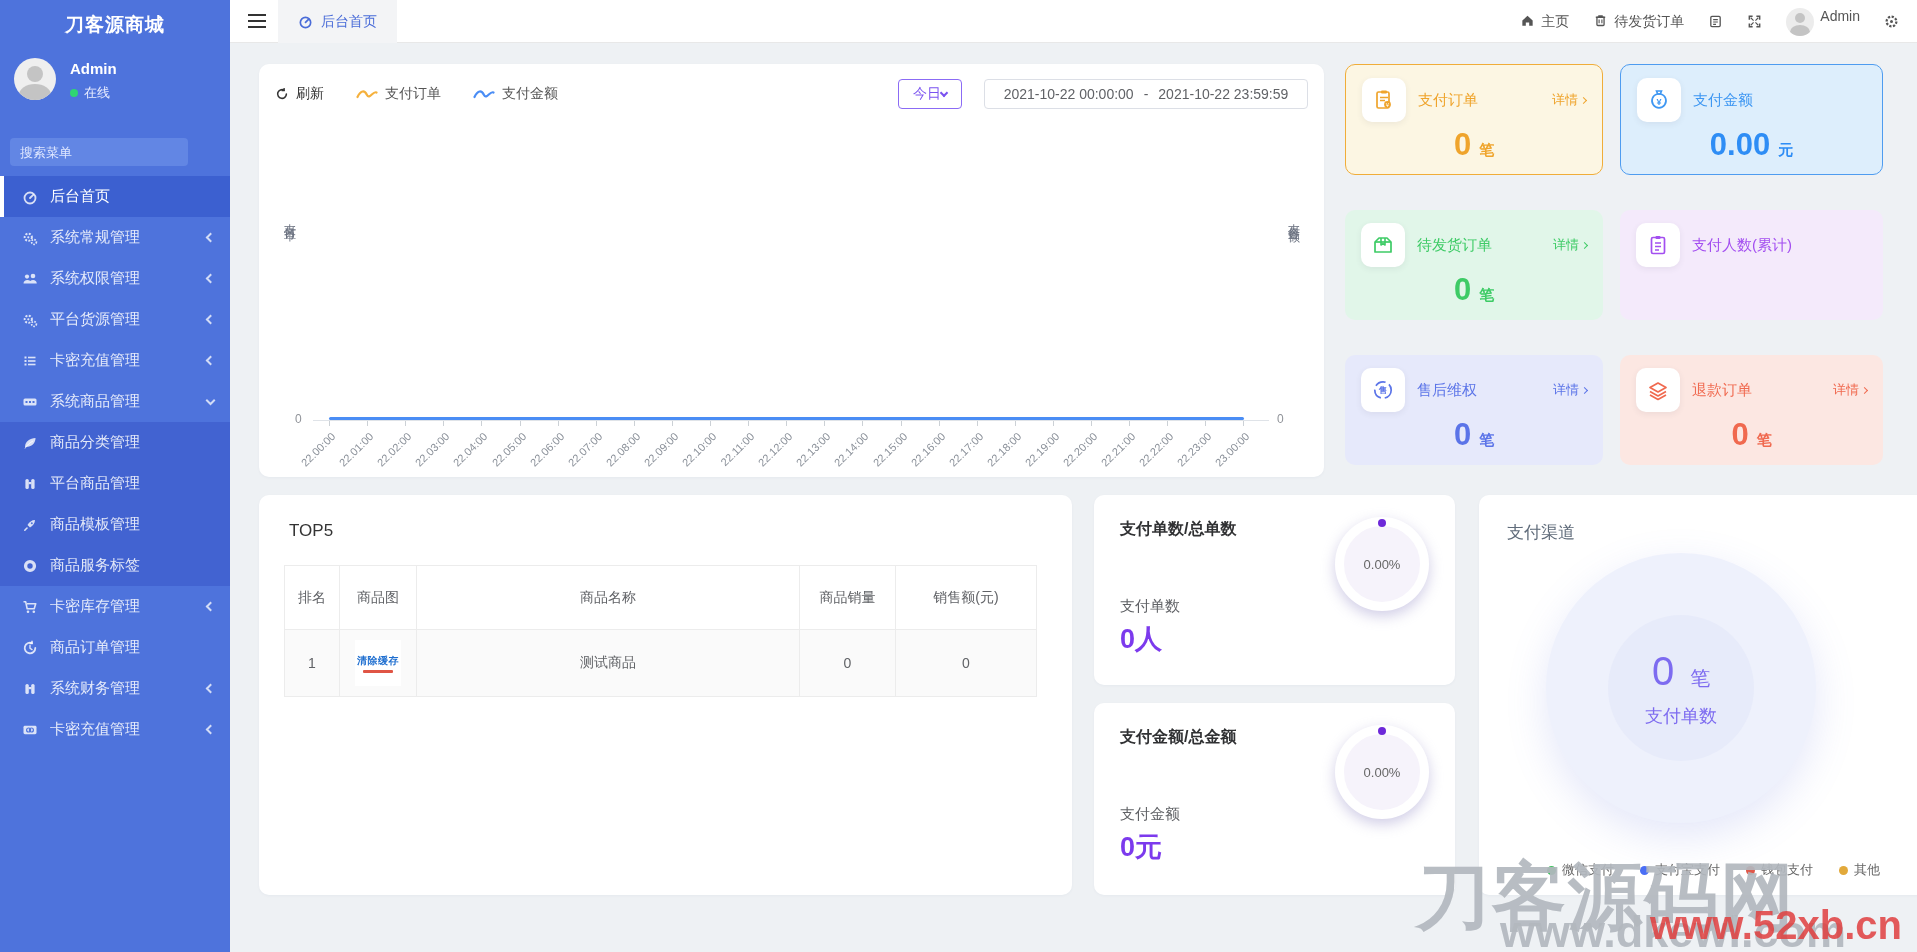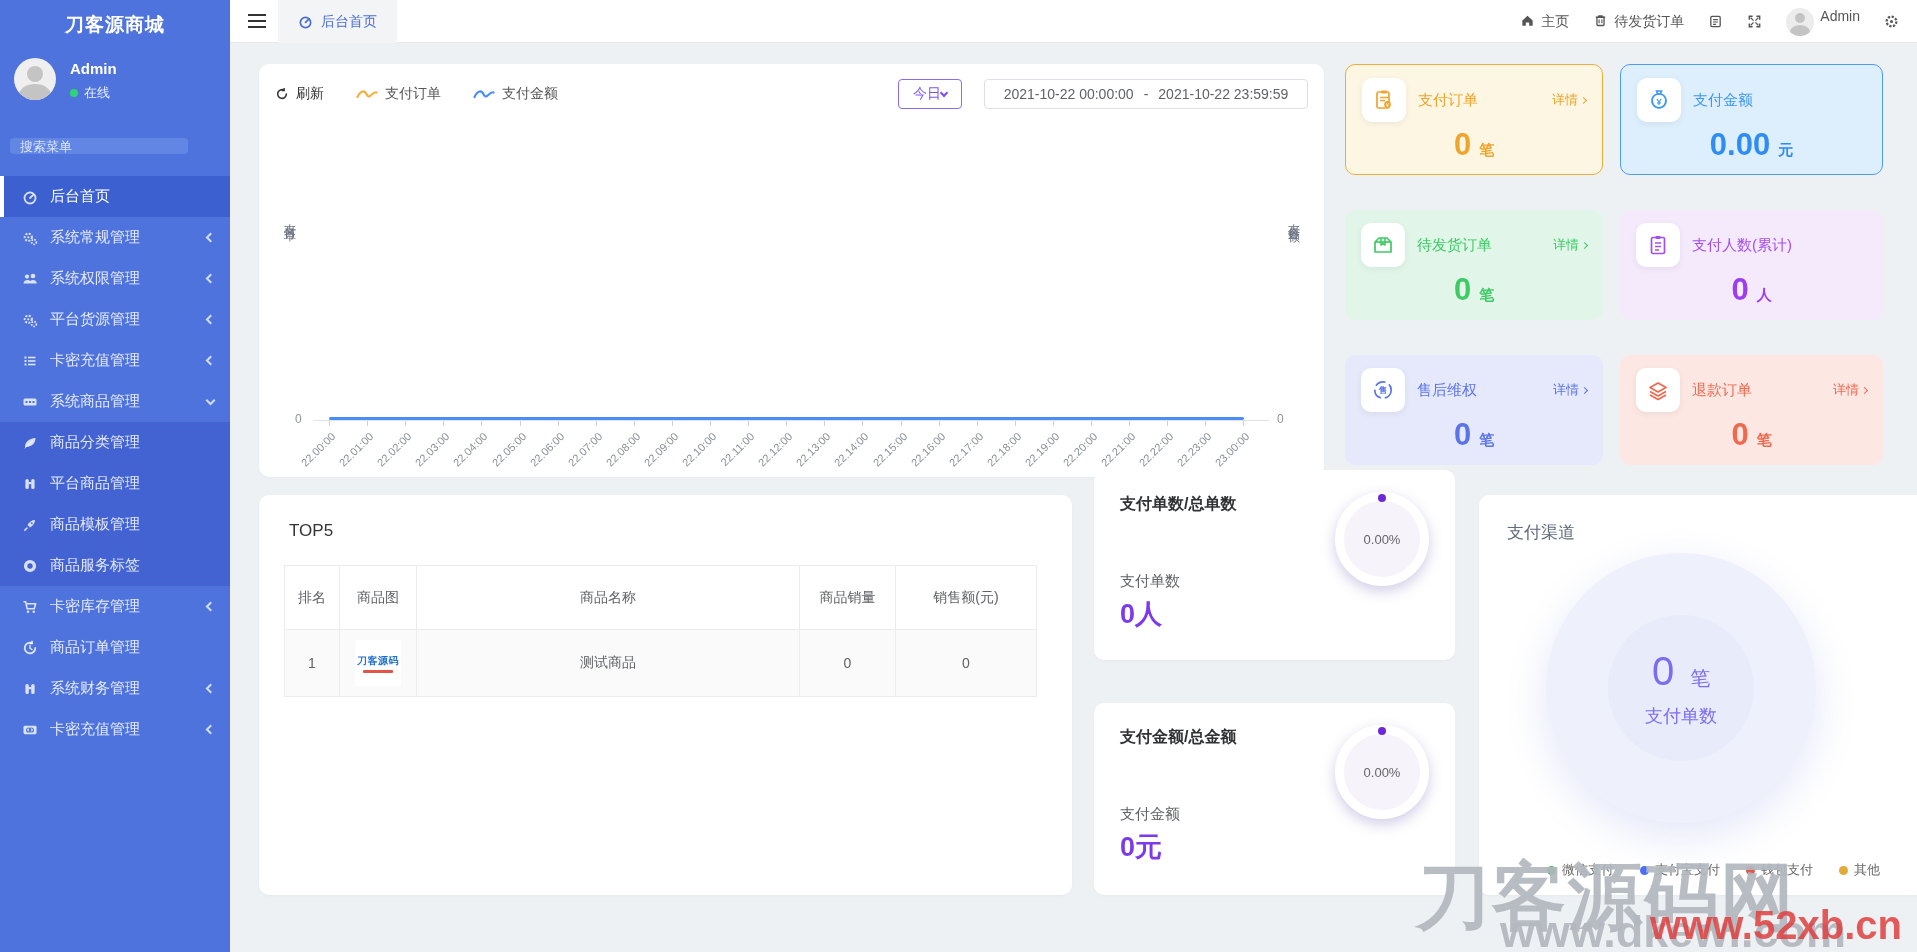--- a/index.html
+++ b/index.html
@@ -9,21 +9,21 @@
 
   
   .sidebar { position:absolute; left:0; top:0; width:230px; height:952px; background:#4e73dc; z-index:5; }
   .brand { margin-top:12px; text-align:center; color:#fff; font-size:19px; font-weight:bold; letter-spacing:1px; }
   .avatar { position:absolute; left:14px; top:58px; width:42px; height:42px; border-radius:50%; background:#efefef; overflow:hidden; }
   .avatar::before { content:""; position:absolute; left:13px; top:8px; width:16px; height:16px; border-radius:50%; background:#c4c4c4; }
   .avatar::after { content:""; position:absolute; left:5px; top:26px; width:32px; height:22px; border-radius:50%; background:#c4c4c4; }
   .uname { position:absolute; left:70px; top:60px; color:#fff; font-size:15px; font-weight:bold; }
   .ustatus { position:absolute; left:70px; top:84px; color:#e9edff; font-size:13px; display:flex; align-items:center; gap:6px; }
   .udot { width:8px; height:8px; border-radius:50%; background:#2fd573; display:inline-block; }
-  .search-wrap { position:absolute; left:10px; top:138px; width:178px; height:16px; background:#6286e4; border-radius:4px; display:flex; align-items:center; padding:0 10px; }
+  .search-wrap { position:absolute; left:10px; top:138px; width:178px; height:28px; background:#6286e4; border-radius:4px; display:flex; align-items:center; padding:0 10px; }
   .search-wrap input { flex:1; background:transparent; border:none; outline:none; color:#f0f4ff; font-size:13px; font-family:inherit; }
   .search-wrap input::placeholder { color:#dfe7ff; }
   .menu { position:absolute; left:0; top:176px; width:230px; }
   .mi { display:flex; align-items:center; height:41px; padding:0 16px 0 22px; color:rgba(255,255,255,.85); font-size:15px; cursor:pointer; position:relative; }
   .mi .ic { width:16px; height:16px; margin-right:12px; color:rgba(255,255,255,.8); flex:none; }
   .mi.active { background:#3c60d0; color:#fff; }
   .mi.active::before { content:""; position:absolute; left:0; top:0; width:4px; height:100%; background:#fff; }
   .submenu { background:#4263d1; }
   .chev { width:7px; height:7px; border-left:2px solid rgba(255,255,255,.75); border-bottom:2px solid rgba(255,255,255,.75); display:inline-block; }
   .chev-l { transform:rotate(45deg); margin-left:auto; }
@@ -90,21 +90,21 @@
   .t5-table { position:absolute; left:25px; top:70px; border-collapse:collapse; }
   .t5-table th, .t5-table td { border:1px solid #ececec; font-size:14px; color:#606266; font-weight:normal; text-align:center; }
   .t5-table th { height:64px; background:#fff; }
   .t5-table td { height:67px; background:#fafafa; }
   .cw0{width:55px;} .cw1{width:77px;} .cw2{width:383px;} .cw3{width:96px;} .cw4{width:141px;}
   .plogo { width:46px; height:46px; background:#fff; margin:0 auto; display:flex; flex-direction:column; align-items:center; justify-content:center; gap:2px; }
   .plogo b { color:#1f6fd0; font-size:10px; font-weight:bold; letter-spacing:0.5px; white-space:nowrap; }
   .plogo i { display:block; width:30px; height:3px; background:#e05545; border-radius:1px; }
 
   
-  .gpanel1 { left:1094px; top:470px; width:361px; height:190px; }
+  .gpanel1 { left:1094px; top:495px; width:361px; height:190px; }
   .gpanel2 { left:1094px; top:703px; width:361px; height:192px; }
   .gtitle { position:absolute; left:26px; top:24px; font-size:16px; font-weight:bold; color:#303133; }
   .glabel { position:absolute; left:26px; top:102px; font-size:15px; color:#606266; }
   .gvalue { position:absolute; left:26px; top:126px; font-size:27px; font-weight:bold; color:#7c3aed; }
   .gauge { position:absolute; right:26px; top:22px; width:94px; height:94px; border-radius:50%; background:#f6f3fb; border:9px solid #fff; box-shadow:0 5px 14px rgba(150,145,200,.45); display:flex; align-items:center; justify-content:center; }
   .gpct { font-size:13px; color:#666; }
   .gdot { position:absolute; top:-7px; left:50%; margin-left:-4px; width:8px; height:8px; border-radius:50%; background:#6d28d9; }
 
   
   .chan-card { left:1479px; top:495px; width:469px; height:400px; }
@@ -533,21 +533,20 @@
   <div class="scard-top">
     <span class="icbox">
         <svg viewBox="0 0 24 24">
           <rect x="5.5" y="4.5" width="13" height="16" rx="1.5" fill="none" stroke="#a34ff0" stroke-width="1.7"></rect>
           <rect x="9.5" y="3" width="5" height="3" rx="1" fill="#a34ff0"></rect>
           <path d="M9 10h6M9 13.5h6M9 17h4" stroke="#a34ff0" stroke-width="1.5"></path>
         </svg>
       </span>
     <span class="stitle">支付人数(累计)</span>
   </div>
-  <div class="sval" style="color:#9b3df0"><b>0</b><span class="sunit">人</span></div>
 </div>
 
 <div class="scard c5">
   <div class="scard-top">
     <span class="icbox">
         <svg viewBox="0 0 24 24">
           <circle cx="12" cy="12" r="8.2" fill="none" stroke="#5b74e8" stroke-width="1.7" stroke-dasharray="11 4"></circle>
           <text x="12" y="15" font-size="8.5" fill="#5b74e8" text-anchor="middle" font-weight="bold">售</text>
         </svg>
       </span>
@@ -586,21 +585,21 @@
       <th class="cw0">排名</th>
       <th class="cw1">商品图</th>
       <th class="cw2">商品名称</th>
       <th class="cw3">商品销量</th>
       <th class="cw4">销售额(元)</th>
     </tr>
     <tr>
       <td>1</td>
       <td>
             <div class="plogo">
-              <b>刀客源码</b>
+              <b>清除缓存</b>
               <i></i>
             </div>
           </td>
       <td>测试商品</td>
       <td>0</td>
       <td>0</td>
     </tr>
   </tbody>
     </table>
 </div>

